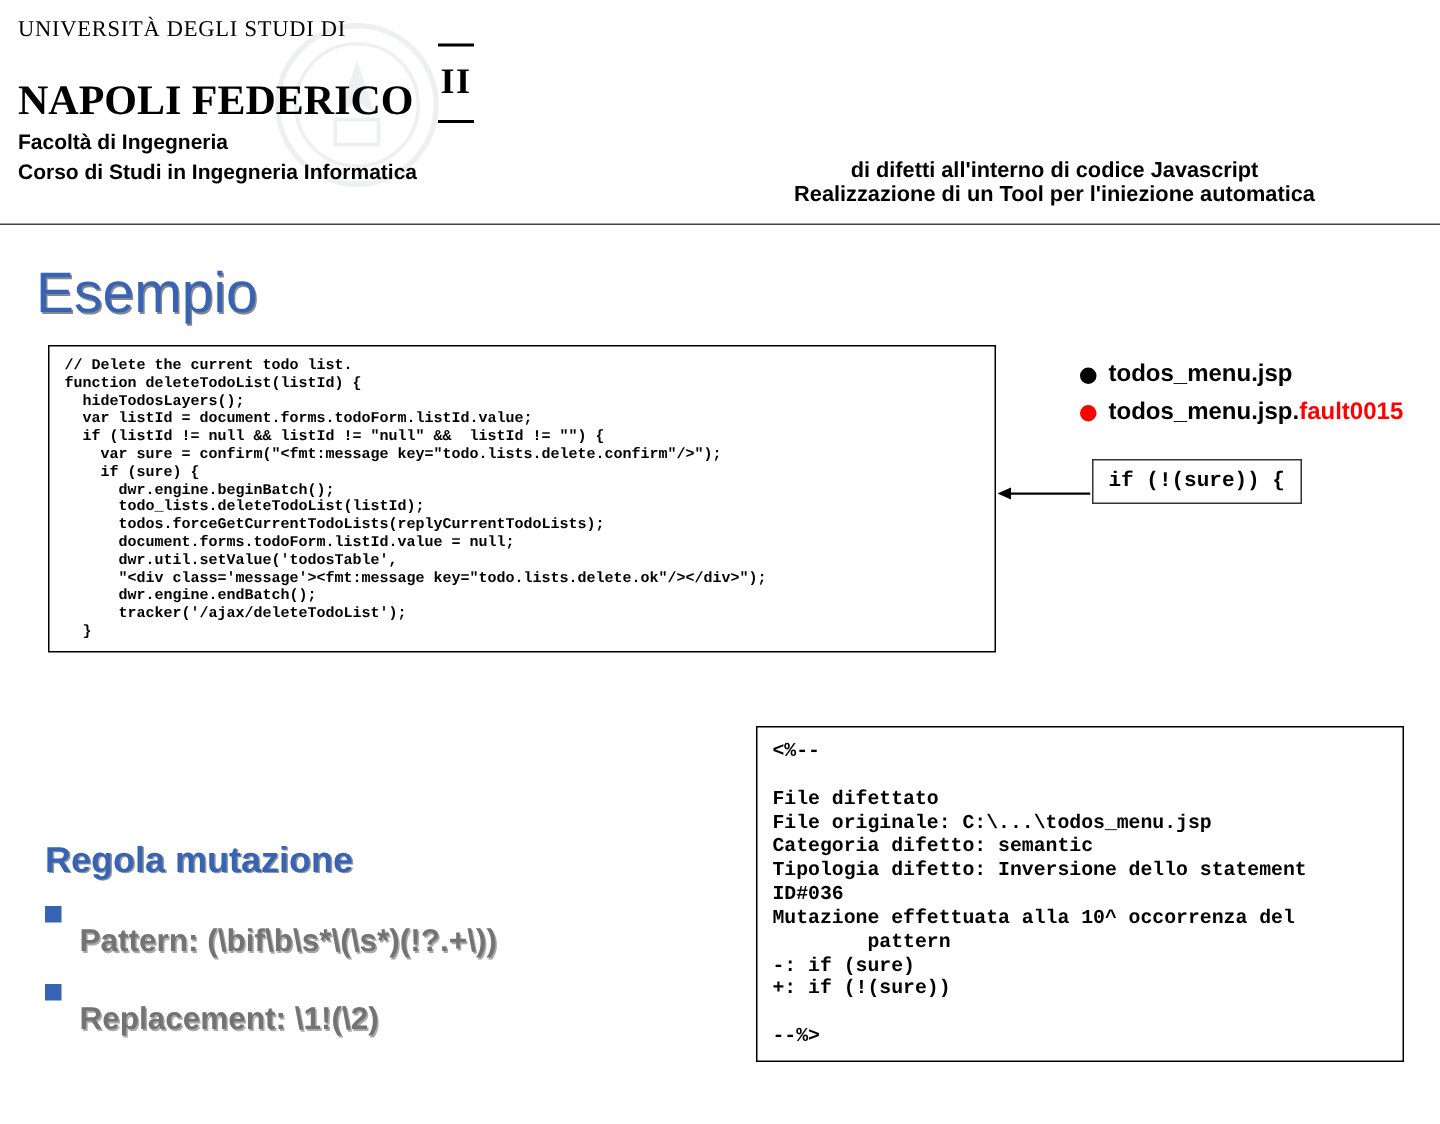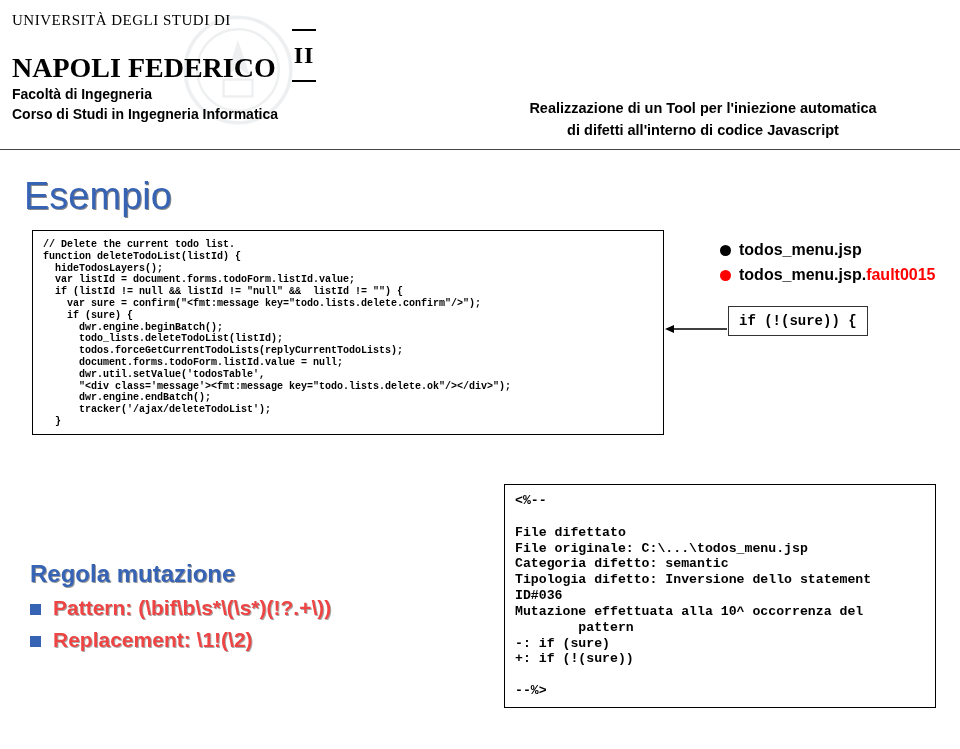--- a/index.html
+++ b/index.html
@@ -28,21 +28,21 @@
   .dot.black { background:#000; }
   .dot.red { background:#f00; }
   .fault { color:#f00; }
 
   .mutbox { position:absolute; left:504px; top:484px; width:432px; border:1px solid #000; padding:8px 10px; font-family:"Courier New",monospace; font-size:13.2px; font-weight:bold; line-height:1.2; white-space:pre-wrap; }
 
   .regola { position:absolute; left:30px; top:560px; width:460px; }
   .regola h2 { font-size:24px; color:#3763b5; font-weight:bold; text-shadow:1px 1px 0 #999; }
   .regola .row { display:flex; align-items:flex-start; gap:12px; margin:8px 0; font-size:21px; }
   .sq { width:11px; height:11px; background:#3763b5; margin-top:8px; flex:0 0 11px; }
-  .blue { color:#ef4444; font-weight:bold; text-shadow:1px 1px 0 #aaa; }
+  .blue { color:#737373; font-weight:bold; text-shadow:1px 1px 0 #aaa;margin-top:20px; }
   .regola .txt { font-weight:bold; }
 </style>
 </head>
 <body>
 
 <svg class="seal" viewBox="0 0 100 100">
   <circle cx="50" cy="50" r="44" fill="none" stroke="currentColor" stroke-width="3"></circle>
   <circle cx="50" cy="50" r="34" fill="none" stroke="currentColor" stroke-width="2"></circle>
   <path d="M50 25 L40 55 L50 48 L60 55 Z" fill="currentColor"></path>
   <rect x="38" y="58" width="24" height="14" fill="none" stroke="currentColor" stroke-width="2"></rect>
@@ -57,22 +57,22 @@
     </div>
   </div>
 </div>
 
 <div class="sub-l">
   <div>Facoltà di Ingegneria</div>
   <div>Corso di Studi in Ingegneria Informatica</div>
 </div>
 
 <div class="sub-r">
+  <div style="margin-top:6px">di difetti all'interno di codice Javascript</div>
   <div>Realizzazione di un Tool per l'iniezione automatica</div>
-  <div style="margin-top:6px">di difetti all'interno di codice Javascript</div>
 </div>
 
 <div class="hline"></div>
 
 <div class="title">Esempio</div>
 
 <div class="codebox">// Delete the current todo list.
 function deleteTodoList(listId) {
   hideTodosLayers();
   var listId = document.forms.todoForm.listId.value;

